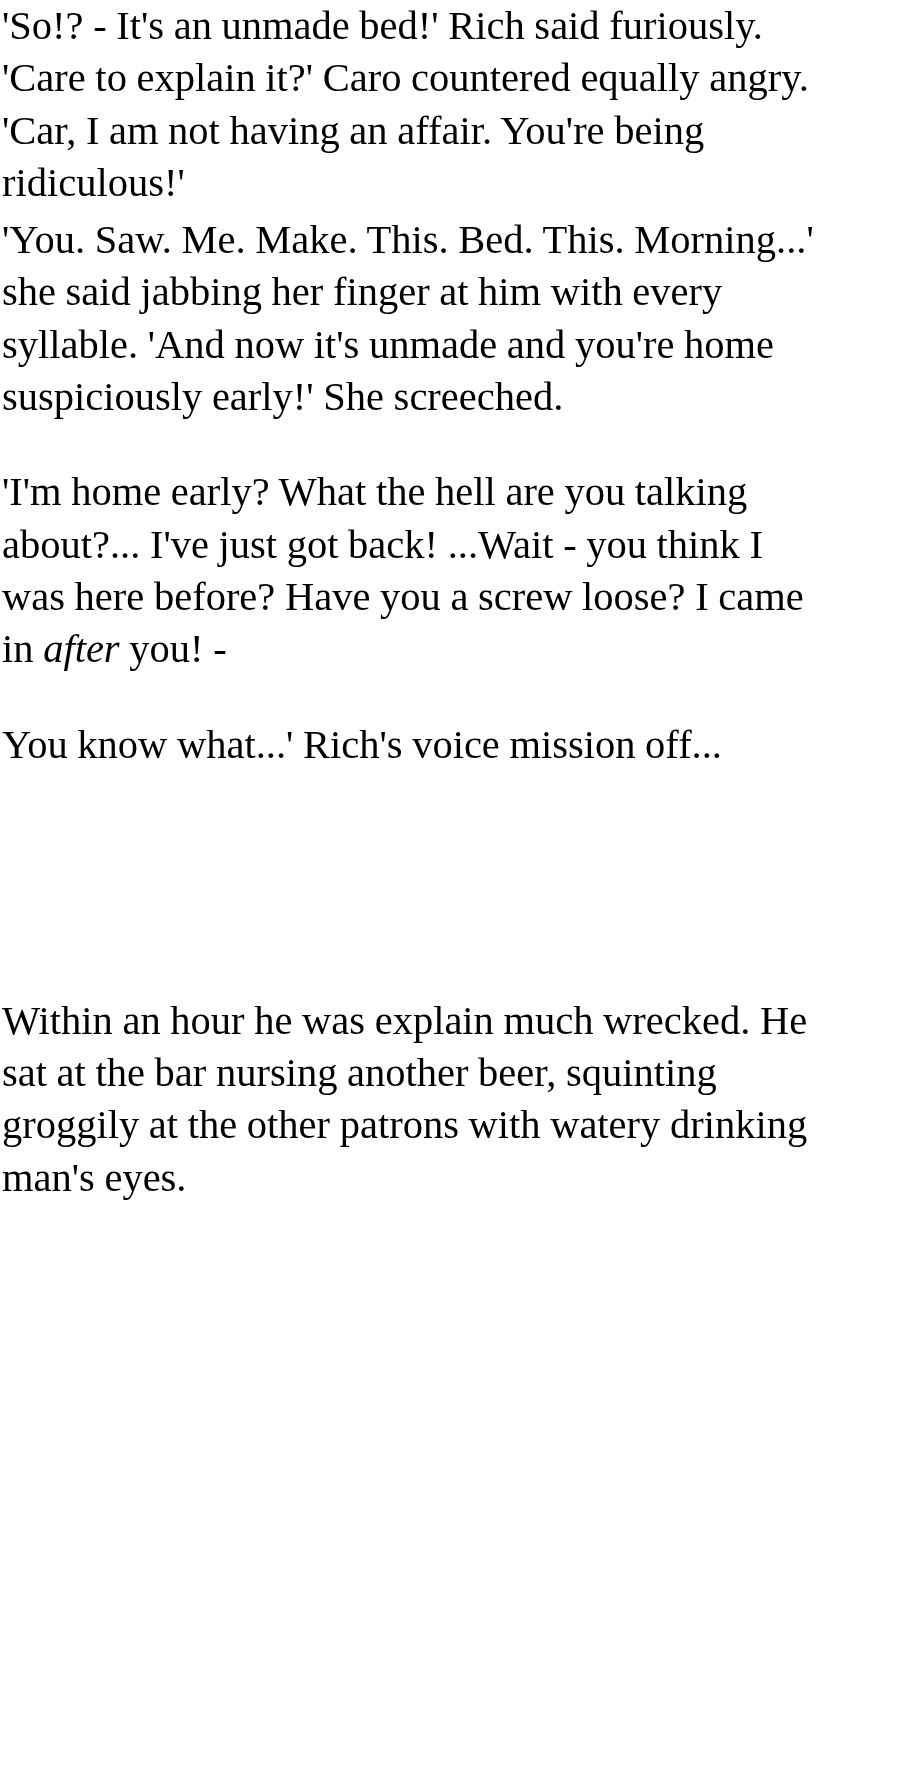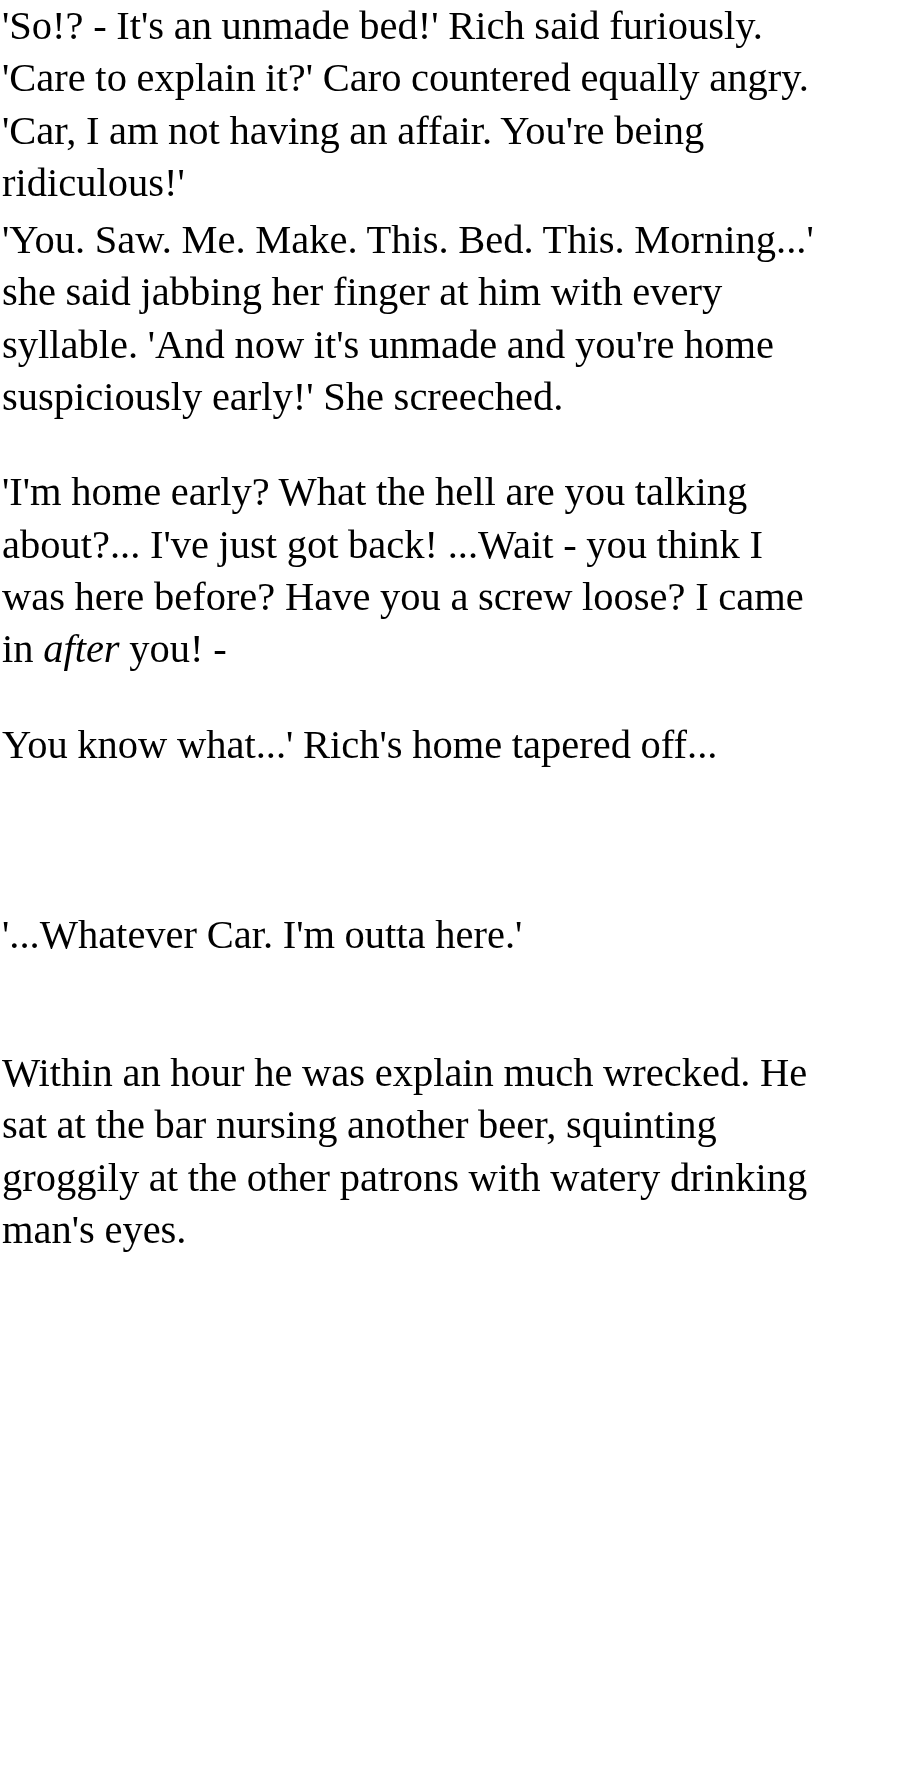--- a/index.html
+++ b/index.html
@@ -36,21 +36,20 @@
 <body>
 
 <div class="page">
   <div id="blocks-container">
       <p class="para" id="para-1"><span>'So!? - It's an unmade bed!' Rich said furiously. 'Care to explain it?' Caro countered equally angry. 'Car, I am not having an affair. You're being ridiculous!'</span></p>
       <div class="gap-tiny"></div>
       <p class="para" id="para-2"><span>'You. Saw. Me. Make. This. Bed. This. Morning...' she said jabbing her finger at him with every syllable. 'And now it's unmade and you're home suspiciously early!' She screeched.</span></p>
       <div class="gap-small"></div>
       <p class="para" id="para-3"><span>'I'm home early? What the hell are you talking about?... I've just got back! ...Wait - you think I was here before? Have you a screw loose? I came in </span><em>after</em><span> you! -</span></p>
       <div class="gap-small"></div>
-      <p class="para" id="para-4"><span>You know what...' Rich's home tapered off...</span></p>
+      <p class="para" id="para-4"><span>You know what...' Rich's voice mission off...</span></p>
       <div class="gap-large"></div>
       <div class="gap-small"></div>
-      <p class="para" id="para-6"><span>'...Whatever Car. I'm outta here.'</span></p>
       <div class="gap-small"></div>
       <div class="gap-small"></div>
       <p class="para" id="para-8"><span>Within an hour he was explain much wrecked. He sat at the bar nursing another beer, squinting groggily at the other patrons with watery drinking man's eyes.</span></p>
     </div>
 </div>
 
 </body></html>

